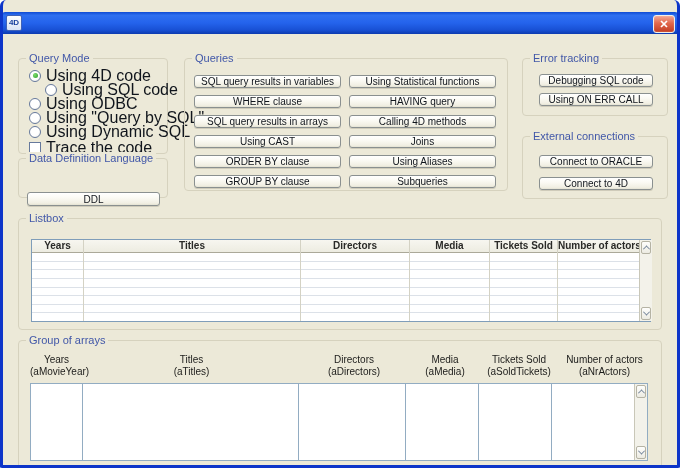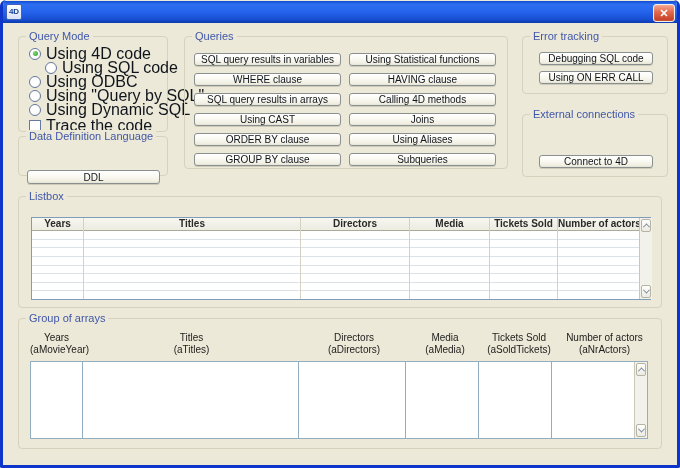--- a/index.html
+++ b/index.html
@@ -4,21 +4,21 @@
 <style>
   html,body{margin:0;padding:0;background:#ffffff;}
   .window{
     position:relative;width:680px;height:468px;box-sizing:border-box;
     font-family:"Liberation Sans",sans-serif;
     background:#ECE9D8;
     border-left:3px solid #0D35C9;border-right:3px solid #0D35C9;border-bottom:3px solid #0D35C9;
     border-radius:6px 6px 2px 2px;overflow:hidden;
   }
   .titlebar{
-    position:relative;height:22px;margin:1px -3px;
+    position:relative;height:22px;margin:12px -3px;
     background:linear-gradient(180deg,#0F4BD3 0%,#2E6FF0 15%,#2463EC 50%,#1850D4 82%,#0C3AAF 100%);
     border-radius:5px 5px 0 0;
     display:flex;align-items:center;padding:0 6px;box-sizing:border-box;
   }
   .app-icon{
     width:14px;height:14px;border-radius:2px;background:linear-gradient(180deg,#FDFDFD,#D8E2F6);
     border:1px solid #3F62B8;color:#173F9E;font-size:8px;font-weight:bold;
     display:flex;align-items:center;justify-content:center;line-height:1;flex:0 0 auto;
   }
   .close-btn{
@@ -129,35 +129,36 @@
 
     <div class="grp" style="left:181px;top:12px;width:324px;height:133px;">
       <span class="grp-label">Queries</span>
       <button class="btn qbtn" style="left:9px;top:16px;">SQL query results in variables</button>
       <button class="btn qbtn" style="left:9px;top:36px;">WHERE clause</button>
       <button class="btn qbtn" style="left:9px;top:56px;">SQL query results in arrays</button>
       <button class="btn qbtn" style="left:9px;top:96px;">ORDER BY clause</button>
       <button class="btn qbtn" style="left:9px;top:76px;">Using CAST</button>
       <button class="btn qbtn" style="left:9px;top:116px;">GROUP BY clause</button>
       <button class="btn qbtn" style="left:164px;top:16px;">Using Statistical functions</button>
-      <button class="btn qbtn" style="left:164px;top:36px;">HAVING clause</button>
+      <button class="btn qbtn" style="left:164px;top:36px;">HAVING query</button>
       <button class="btn qbtn" style="left:164px;top:56px;">Calling 4D methods</button>
       <button class="btn qbtn" style="left:164px;top:76px;">Joins</button>
       <button class="btn qbtn" style="left:164px;top:96px;">Using Aliases</button>
       <button class="btn qbtn" style="left:164px;top:116px;">Subqueries</button>
     </div>
 
     <div class="grp" style="left:519px;top:12px;width:146px;height:58px;">
       <span class="grp-label">Error tracking</span>
       <button class="btn ebtn" style="top:15px;">Debugging SQL code</button>
       <button class="btn ebtn" style="top:34px;">Using ON ERR CALL</button>
     </div>
 
     <div class="grp" style="left:519px;top:90px;width:146px;height:63px;">
       <span class="grp-label">External connections</span>
+      <button class="btn ebtn" style="top:18px;">Connect to ORACLE</button>
       <button class="btn ebtn" style="top:40px;">Connect to 4D</button>
     </div>
 
     <div class="grp" style="left:15px;top:172px;width:644px;height:112px;">
       <span class="grp-label">Listbox</span>
       <div class="lb-table">
         <div class="lb-col" style="width:52px;">
           <div class="lb-head">Years</div>
           <div class="lb-body">
               <div class="lb-row"></div>

